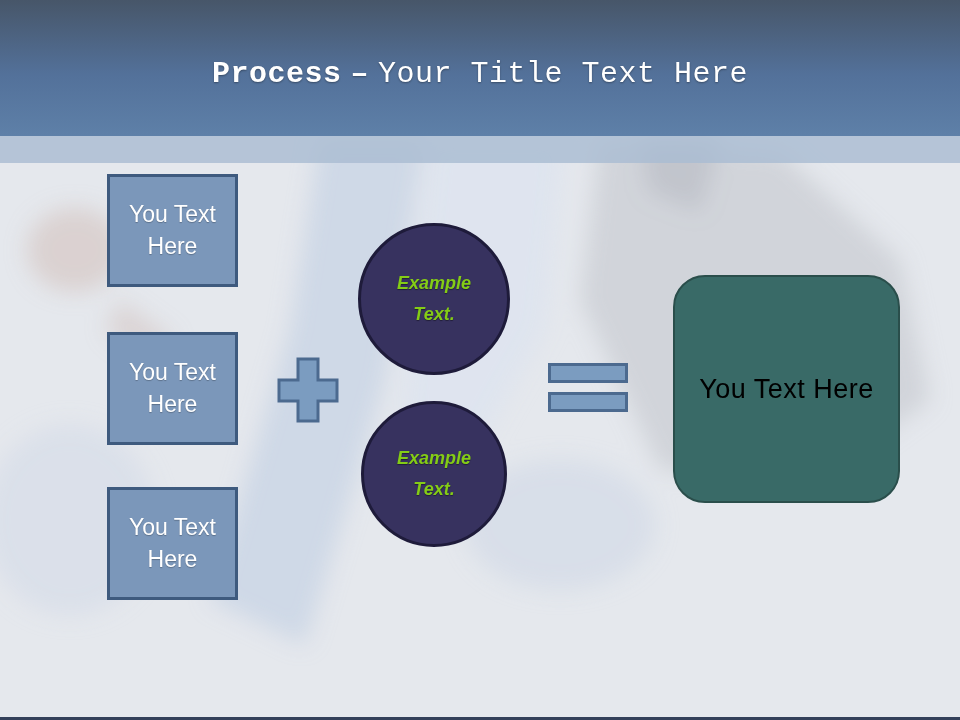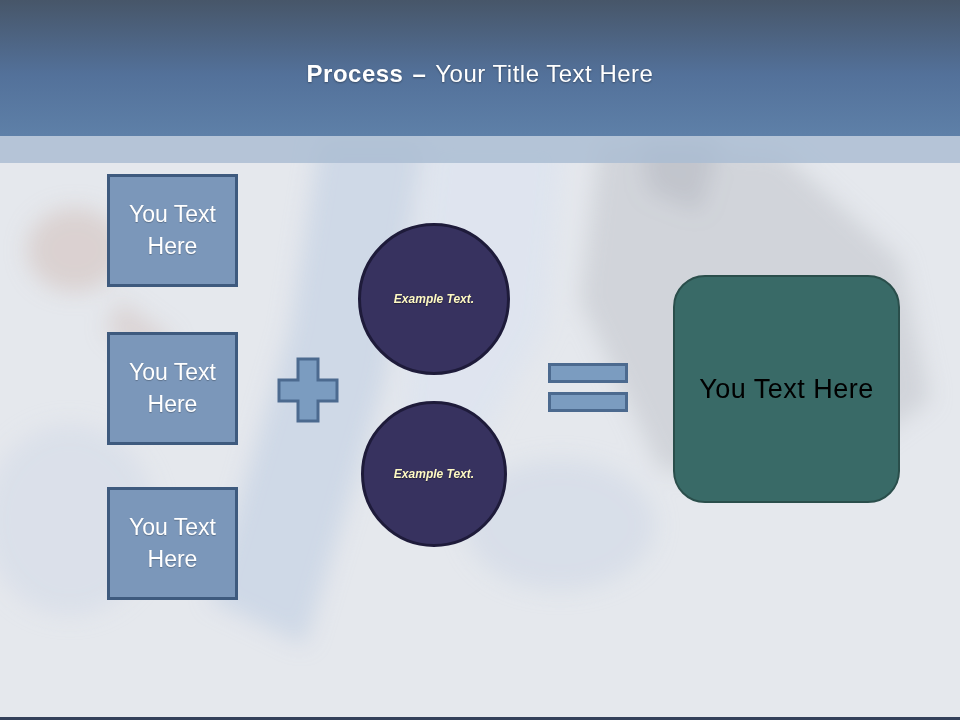--- a/index.html
+++ b/index.html
@@ -35,24 +35,25 @@
     width: 960px; height: 136px;
     background: linear-gradient(180deg, #475669 0%, #53719a 55%, #5e80a8 100%);
     display: flex;
     align-items: center;
     justify-content: center;
     padding-top: 12px;
     box-sizing: border-box;
   }
   .title {
     color: #ffffff;
-    font-size: 24px;
+    font-size: 30px;
     letter-spacing: 0.5px;
     text-shadow: 0 1px 2px rgba(0,0,0,0.35);
     white-space: nowrap;
+    font-family: Liberation Mono, monospace;
   }
   .title-bold { font-weight: 700; }
   .title-sep  { font-weight: 700; margin: 0 9px; }
   .title-rest { font-weight: 400; }
 
   
   .box {
     position: absolute;
     left: 107px;
     width: 131px; height: 113px;
@@ -88,22 +89,22 @@
     border-radius: 50%;
     background: #37325f;
     border: 3px solid #1e1b3a;
     box-sizing: border-box;
     display: flex;
     align-items: center;
     justify-content: center;
     text-align: center;
   }
   .circle span {
-    color: #fef9c3;
-    font-size: 12px;
+    color: #84cc16;
+    font-size: 18px;
     font-weight: 700;
     font-style: italic;
     line-height: 1.7;
     max-width: 95px;
     text-shadow: 0 1px 1px rgba(0,0,0,0.4);
   }
   .circle1 { left: 358px; top: 223px; width: 152px; height: 152px; }
   .circle2 { left: 361px; top: 401px; width: 146px; height: 146px; }
 
   

